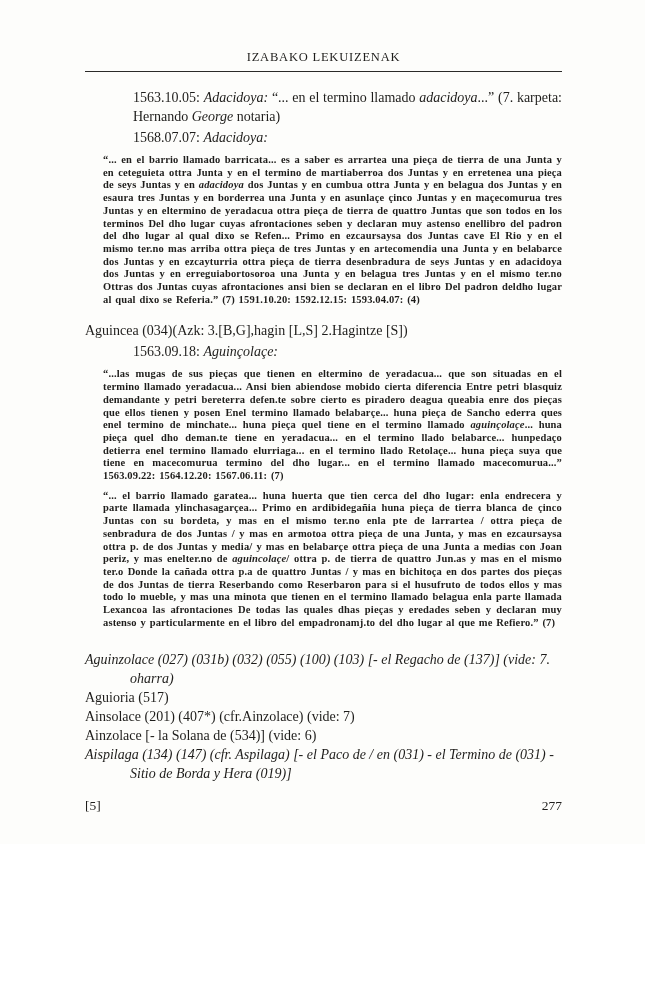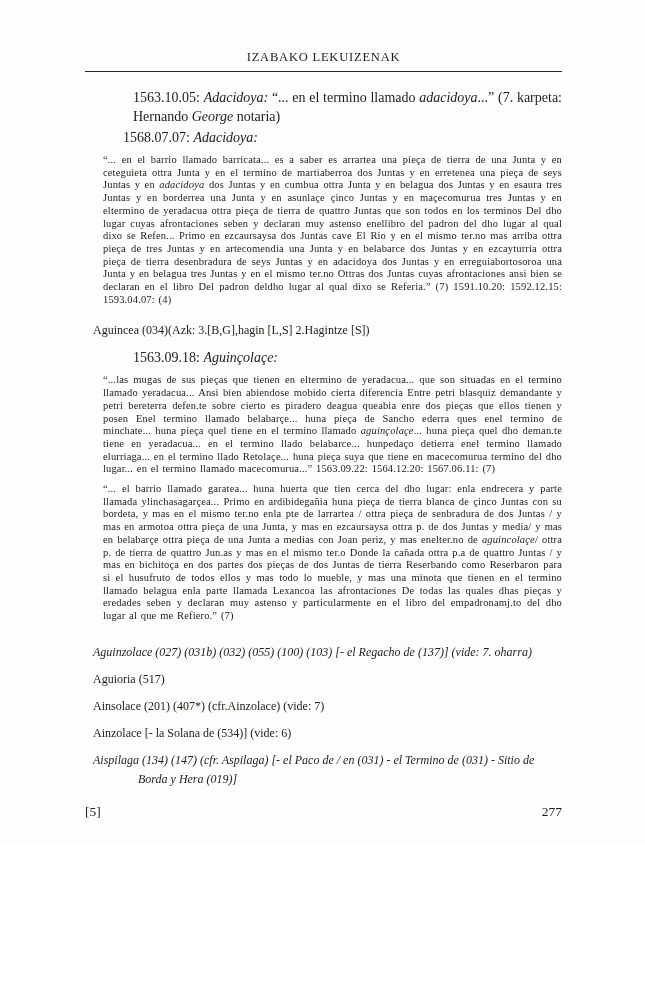--- a/index.html
+++ b/index.html
@@ -31,39 +31,40 @@
   }
   .main-text {
     font-size: 14px;
     line-height: 19px;
   }
   .entry-line {
     margin: 16px 0 0 48px;
     text-align: justify;
   }
   .entry-line-2 {
-    margin: 2px 0 0 38px;
+    margin: 2px 0 0 48px;
   }
   .subentry-date {
     margin: 2px 0 0 48px;
   }
   .subentry-date.spaced {
     margin-top: 17px;
   }
   .quote {
     margin: 7px 0 0 18px;
     font-size: 10.5px;
     line-height: 12.7px;
     letter-spacing: 0.15px;
     word-spacing: 1px;
     text-align: justify;
+    font-weight: bold;
   }
   .headword {
-    margin: 8px;
-    font-size: 12px;
+    margin: 0;
+    font-size: 14px;
     line-height: 19px;
   }
   .headword.first-after-quote { margin-top: 15px; }
   .headword.gap-above { margin-top: 20px; }
   .headword.hang {
     padding-left: 45px;
     text-indent: -45px;
     font-style: italic;
   }
   .footer {

